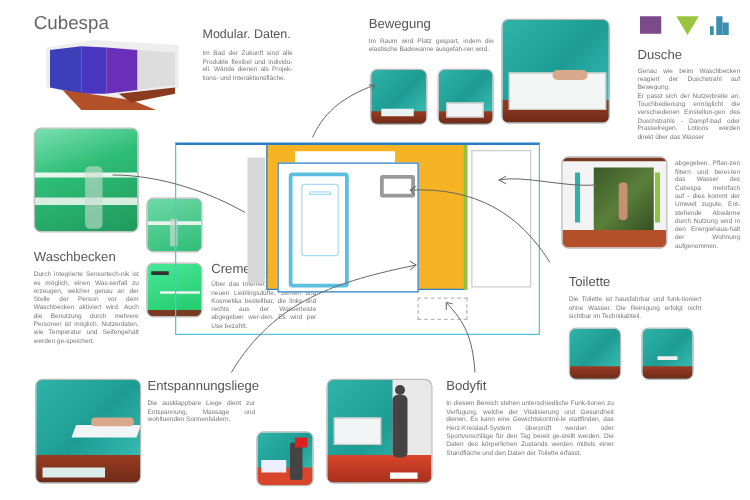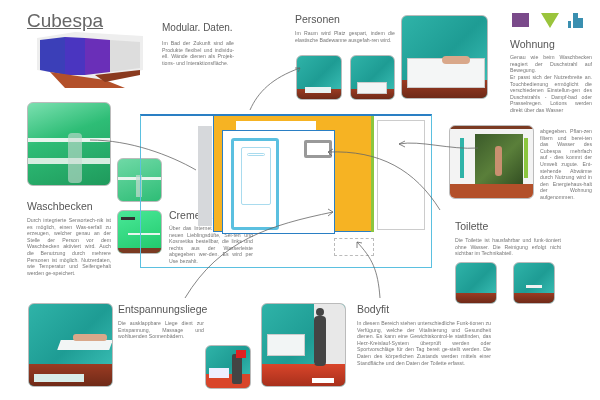--- a/index.html
+++ b/index.html
@@ -11,38 +11,38 @@
   .p { font-size: 5.2px; line-height: 6.6px; color: #777; text-align: justify; }
   .img { position: absolute; border-radius: 6px; overflow: hidden; border: 1px solid #bbb; }
   .teal { background: linear-gradient(135deg, #2fb3a8 0%, #1e9c94 50%, #3fc5bb 100%); }
   .floor { position: absolute; left: 0; right: 0; bottom: 0; background: linear-gradient(180deg, #9b3b22, #6f2a18); }
   .green { background: linear-gradient(135deg, #3fcf84 0%, #20b36a 60%, #5ee09e 100%); }
   svg.arrows { position: absolute; left: 0; top: 0; width: 600px; height: 400px; pointer-events: none; }
 </style>
 </head>
 <body>
 
-<div class="abs h1" style="left:27px;top:10px;font-size:19px;text-decoration:underline;">Cubespa</div>
+<div class="abs h1" style="left:27px;top:10px;font-size:15px;">Cubespa</div>
 
 <div class="abs" style="left:35px;top:30px;width:110px;height:58px;">
   <svg width="110" height="58" viewBox="0 0 110 58">
     <polygon points="2,8 40,2 108,6 108,40 60,50 2,40" fill="#eee"></polygon>
     <polygon points="5,10 30,7 30,45 5,40" fill="#3b3fb8"></polygon>
     <polygon points="30,7 50,8 50,45 30,45" fill="#4a35c0"></polygon>
     <polygon points="50,8 75,10 75,42 50,45" fill="#6a2fb8"></polygon>
     <polygon points="75,10 105,12 105,38 75,42" fill="#ddd"></polygon>
     <polygon points="15,42 70,50 90,58 30,58" fill="#b3502a"></polygon>
     <polygon points="60,45 105,40 105,45 70,52" fill="#8a3a1f"></polygon>
   </svg>
 </div>
 
 <div class="abs h2" style="left:162px;top:22px;font-size:10px;">Modular. Daten.</div>
 <div class="abs p" style="left:162px;top:40px;width:72px;">Im Bad der Zukunft sind alle Produkte flexibel und individu-ell. Wände dienen als Projek-tions- und Interaktionsfläche.</div>
 
-<div class="abs h2" style="left:295px;top:13px;">Personen</div>
+<div class="abs h2" style="left:295px;top:13px;">Bewegung</div>
 <div class="abs p" style="left:295px;top:30px;width:100px;">Im Raum wird Platz gespart, indem die elastische Badewanne ausgefah-ren wird.</div>
 <div class="img teal" style="left:296px;top:55px;width:46px;height:45px;">
   <div class="floor" style="height:10px;"></div>
   <div class="abs" style="left:8px;bottom:6px;width:26px;height:6px;background:#e8f3f3;"></div>
 </div>
 <div class="img teal" style="left:350px;top:55px;width:45px;height:45px;">
   <div class="floor" style="height:10px;"></div>
   <div class="abs" style="left:6px;bottom:5px;width:30px;height:12px;background:#f2f5f5;border:1px solid #ccc;"></div>
 </div>
 <div class="img teal" style="left:401px;top:15px;width:87px;height:84px;">
@@ -54,21 +54,21 @@
 <div class="abs" style="left:512px;top:13px;width:78px;height:16px;">
   <div class="abs" style="left:0;top:0;width:17px;height:14px;background:#7a4a8a;"></div>
   <div class="abs" style="left:29px;top:0;width:0;height:0;border-left:9px solid transparent;border-right:9px solid transparent;border-top:15px solid #9ac43c;"></div>
   <div class="abs" style="left:56px;top:0;">
     <div class="abs" style="left:0;top:8px;width:3px;height:7px;background:#3a8fb0;"></div>
     <div class="abs" style="left:5px;top:0;width:5px;height:15px;background:#3a8fb0;"></div>
     <div class="abs" style="left:10px;top:5px;width:5px;height:10px;background:#3a8fb0;"></div>
   </div>
 </div>
 
-<div class="abs h2" style="left:510px;top:38px;">Wohnung</div>
+<div class="abs h2" style="left:510px;top:38px;">Dusche</div>
 <div class="abs p" style="left:510px;top:54px;width:82px;">Genau wie beim Waschbecken reagiert der Duschstrahl auf Bewegung.</div>
 <div class="abs p" style="left:510px;top:74px;width:82px;">Er passt sich der Nutzerbreite an. Touchbedienung ermöglicht die verschiedenen Einstellun-gen des Duschstrahls - Dampf-bad oder Prasselregen. Lotions werden direkt über das Wasser</div>
 <div class="abs p" style="left:540px;top:128px;width:52px;">abgegeben. Pflan-zen filtern und berei-ten das Wasser des Cubespa mehrfach auf - dies kommt der Umwelt zugute. Ent-stehende Abwärme durch Nutzung wird in den Energiehaus-halt der Wohnung aufgenommen.</div>
 <div class="img" style="left:449px;top:125px;width:85px;height:74px;background:#f3f3f3;">
   <div class="abs" style="left:0;right:0;top:0;height:3px;background:#7a3a22;"></div>
   <div class="abs" style="left:25px;top:8px;width:48px;height:55px;background:linear-gradient(135deg,#3b5a2a,#5a7f3a,#2f4a20);"></div>
   <div class="abs" style="left:10px;top:12px;width:4px;height:40px;background:#2fb3a8;"></div>
   <div class="abs" style="left:74px;top:12px;width:4px;height:40px;background:#8cc63f;"></div>
   <div class="abs" style="left:0;right:0;bottom:0;height:14px;background:#b3502a;"></div>
   <div class="abs" style="left:45px;top:20px;width:7px;height:30px;background:#c99070;border-radius:3px;"></div>

